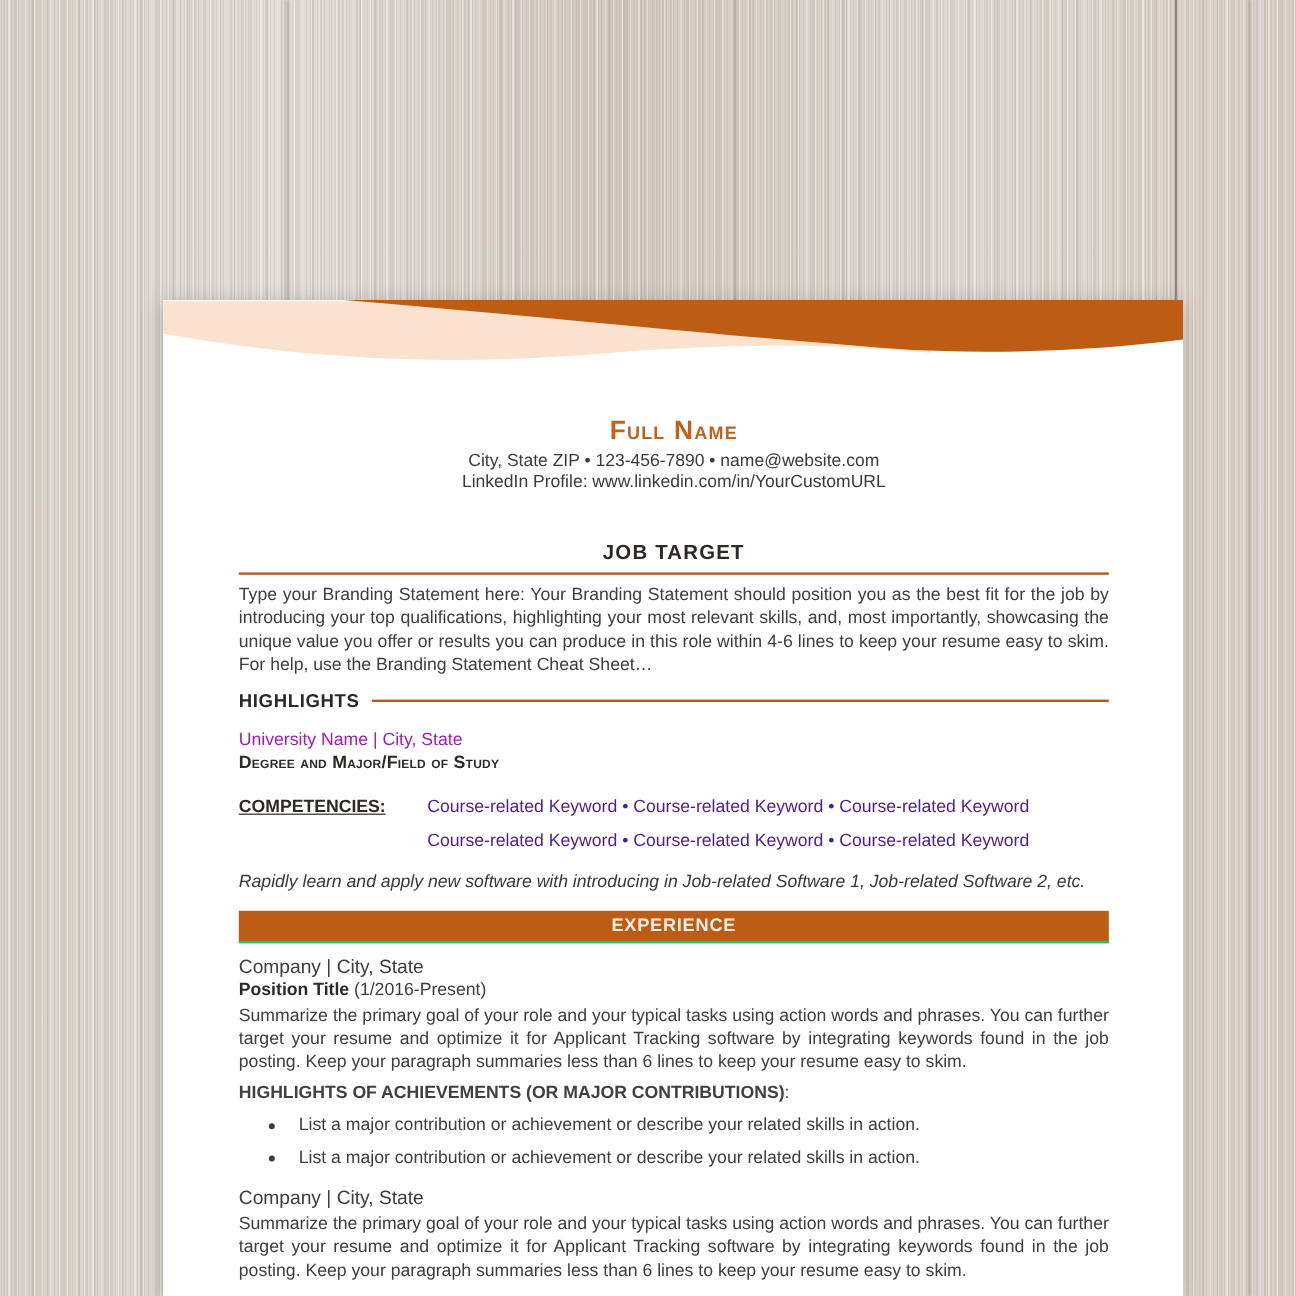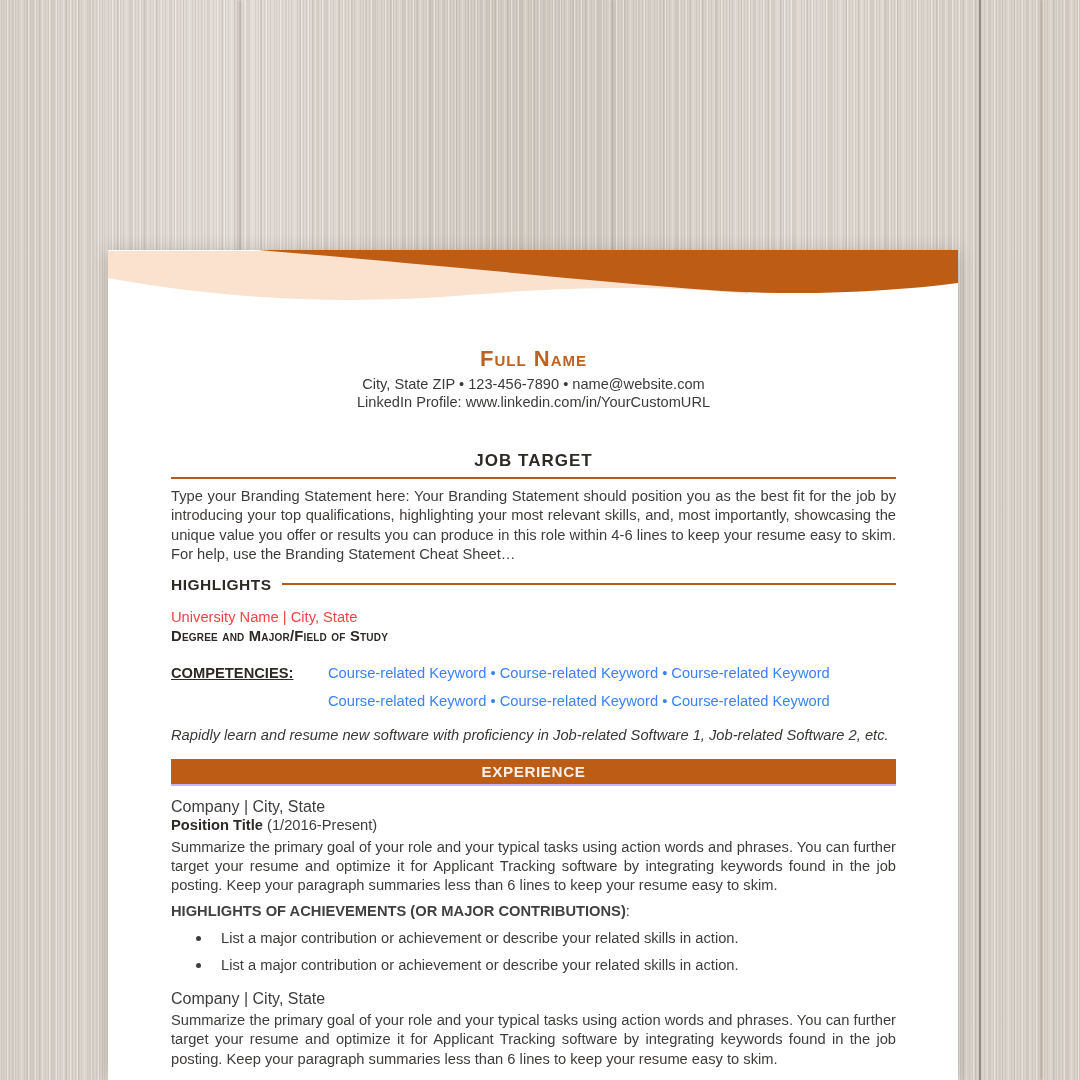--- a/index.html
+++ b/index.html
@@ -18,21 +18,21 @@
       linear-gradient(90deg, #d8d2ca 0%, #e2ddd7 22%, #d2cbc2 48%, #ddd8d1 74%, #d9d2c9 100%);
   }
   .wood-streak { position:absolute; top:0; height:100%; }
   .streak-1 { left:238px; width:3px; background:rgba(104,95,86,0.32); filter:blur(1px); }
   .streak-2 { left:612px; width:2px; background:rgba(118,106,96,0.22); filter:blur(1px); }
   .seam    { left:979px; width:2px; background:rgba(82,73,64,0.55); filter:blur(0.3px); }
   .streak-3 { left:1040px; width:3px; background:rgba(140,118,96,0.25); filter:blur(1px); }
 
   
   .page {
-    position:absolute; left:108px; top:250px; width:850px; height:830px;
+    position:absolute; left:136px; top:250px; width:850px; height:830px;
     background:#ffffff; box-shadow:0 3px 16px rgba(70,58,45,0.28);
   }
   .wave { position:absolute; top:0; left:0; display:block; }
 
   .content { position:relative; width:100%; height:100%; padding:0 62px 0 63px; overflow:hidden; }
 
   
   .name { margin-top:95px; text-align:center; font-variant:small-caps;
           font-weight:bold; font-size:22px; line-height:27px; letter-spacing:1px; color:#be6222; }
   .contact { text-align:center; font-size:14.6px; line-height:18px; color:#3d3b39; }
@@ -43,32 +43,32 @@
               line-height:21px; letter-spacing:1px; color:#2d2a26; }
   .rule { margin-top:6px; border-top:2px solid #b75a1d; }
   .body-text { font-size:14.7px; line-height:19.4px; color:#3f3d3b;
                text-align:justify; }
   .jt-body { margin-top:8px; }
 
   
   .edu-header { margin-top:10px; display:flex; align-items:center; }
   .edu-title { font-weight:bold; font-size:15.5px; line-height:19px; letter-spacing:0.5px; color:#2d2a26; }
   .edu-rule { flex:1; margin-left:10px; border-top:2px solid #b75a1d; }
-  .university { margin-top:14px; font-size:14.7px; line-height:19px; color:#ef4444; }
+  .university { margin-top:14px; font-size:14.7px; line-height:19px; color:#a21caf; }
   .degree { font-variant:small-caps; font-weight:bold; font-size:14.8px; line-height:19px;
             letter-spacing:0.2px; color:#2d2a26; }
   .comp-row { margin-top:18px; display:flex; }
   .comp-label { width:157px; flex:0 0 157px; font-weight:bold; font-size:14.7px; line-height:19px;
                 text-decoration:underline; color:#2d2a26; }
-  .keywords { font-size:14.7px; line-height:19px; color:#3b82f6; }
+  .keywords { font-size:14.7px; line-height:19px; color:#4c1d95; }
   .kw2 { margin-top:9px; margin-left:157px; }
   .software-note { margin-top:15px; font-style:italic; font-size:14.7px; line-height:19px; color:#3a3835; }
 
   
-  .banner { margin-top:14px; height:27px; background:#bd5c15; border-bottom:2px solid #c4b5fd;
+  .banner { margin-top:14px; height:27px; background:#bd5c15; border-bottom:2px solid #22c55e;
             display:flex; align-items:center; justify-content:center; }
   .banner span { color:#f8f0e8; font-weight:bold; font-size:15.2px; letter-spacing:0.6px; }
   .company { margin-top:11px; font-size:16px; line-height:19px; color:#3f3d3b; }
   .company.second { margin-top:14px; }
   .position-line { font-size:14.7px; line-height:19px; color:#3f3d3b; }
   .position-title { font-weight:bold; color:#2d2a26; }
   .summary { margin-top:3px; }
   .highlights-label { margin-top:6px; font-size:14.7px; line-height:19px; color:#404040; }
   .highlights-label b { font-weight:bold; }
   .bullet-row { margin-top:8px; display:flex; align-items:flex-start;text-align:center; }
@@ -111,21 +111,21 @@
       </div>
       <div class="university">University Name | City, State</div>
       <div class="degree">Degree and Major/Field of Study</div>
 
       <div class="comp-row">
         <span class="comp-label">COMPETENCIES:</span>
         <span class="keywords">Course-related Keyword • Course-related Keyword • Course-related Keyword</span>
       </div>
       <div class="keywords kw2">Course-related Keyword • Course-related Keyword • Course-related Keyword</div>
 
-      <div class="software-note">Rapidly learn and resume new software with proficiency in Job-related Software 1, Job-related Software 2, etc.</div>
+      <div class="software-note">Rapidly learn and apply new software with introducing in Job-related Software 1, Job-related Software 2, etc.</div>
 
       <div class="banner">
         <span>EXPERIENCE</span>
       </div>
 
       <div>
         <div class="company">Company | City, State</div>
         <div class="position-line"><span class="position-title">Position Title</span><span> (1/2016-Present)</span></div>
         <p class="body-text summary">Summarize the primary goal of your role and your typical tasks using action words and phrases. You can further target your resume and optimize it for Applicant Tracking software by integrating keywords found in the job posting. Keep your paragraph summaries less than 6 lines to keep your resume easy to skim.</p>
         <div class="highlights-label"><b>HIGHLIGHTS OF ACHIEVEMENTS (OR MAJOR CONTRIBUTIONS)</b><span>:</span></div>

